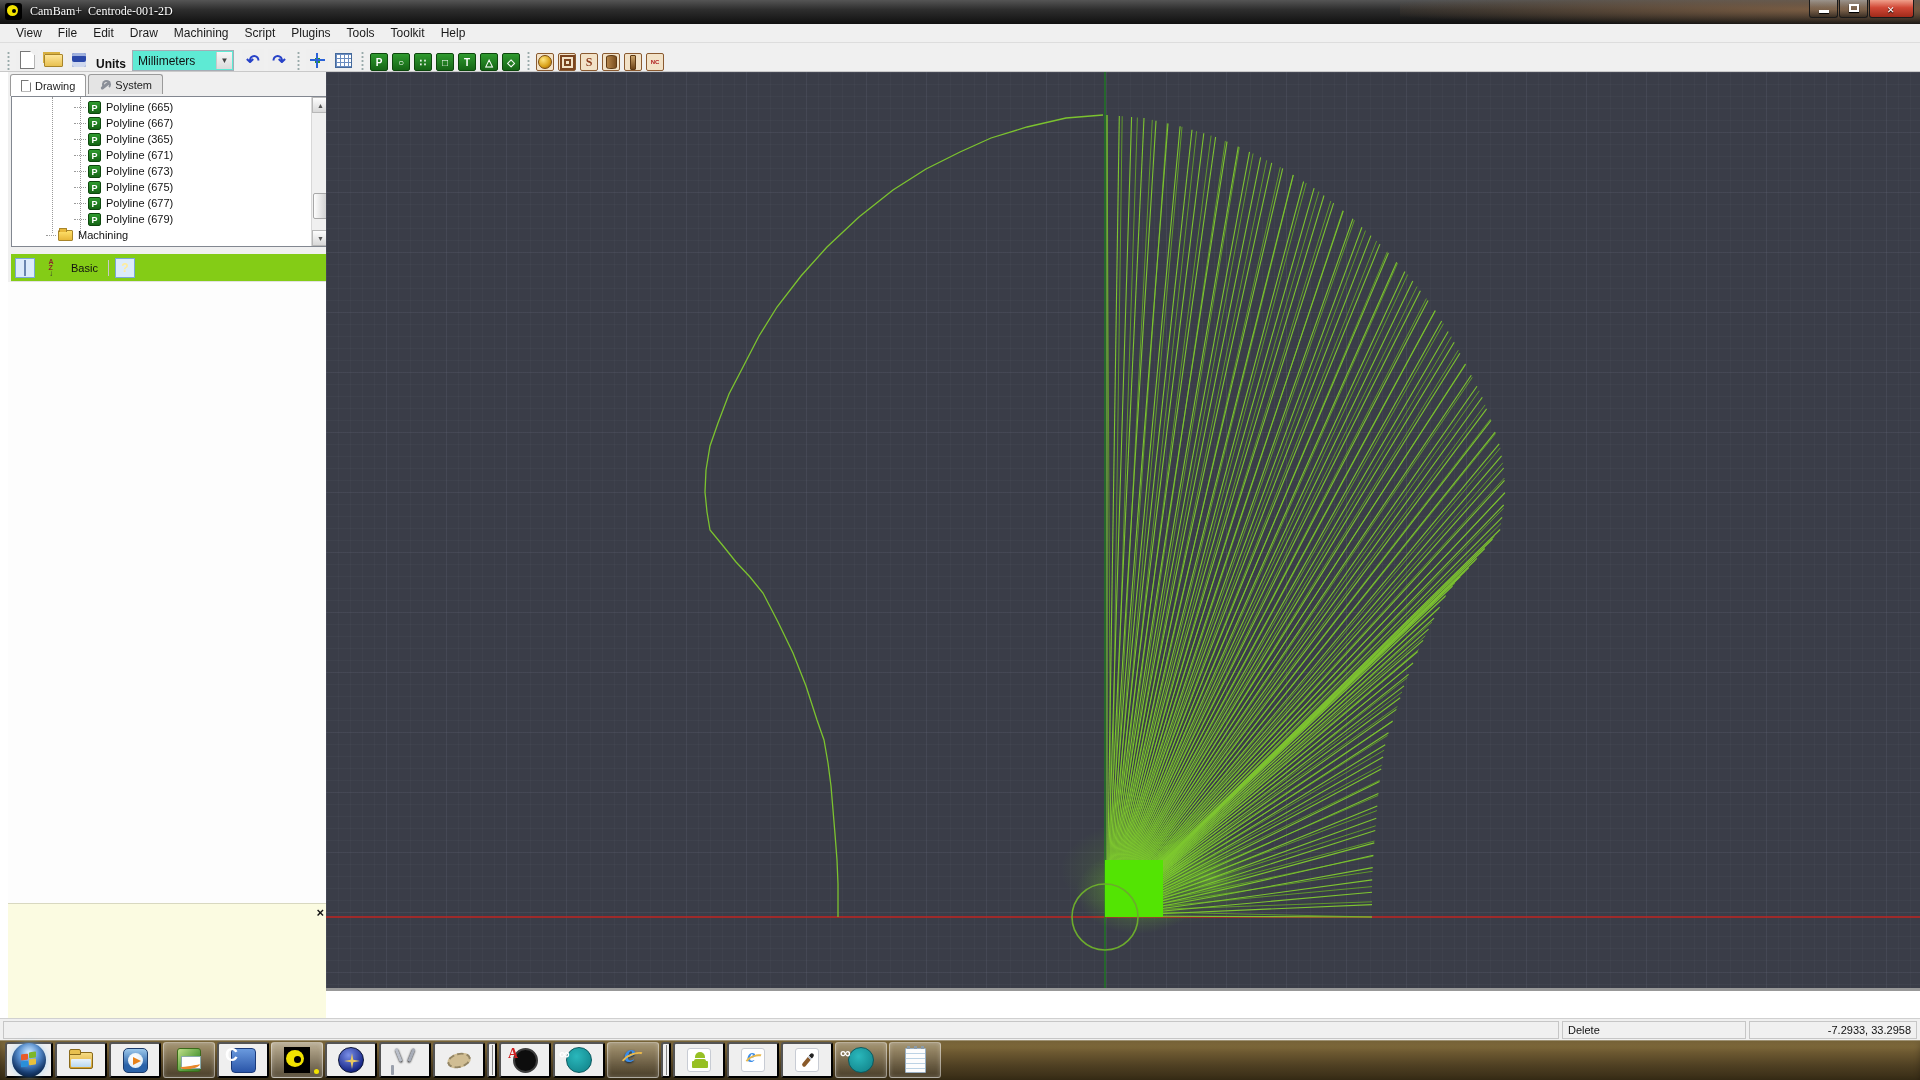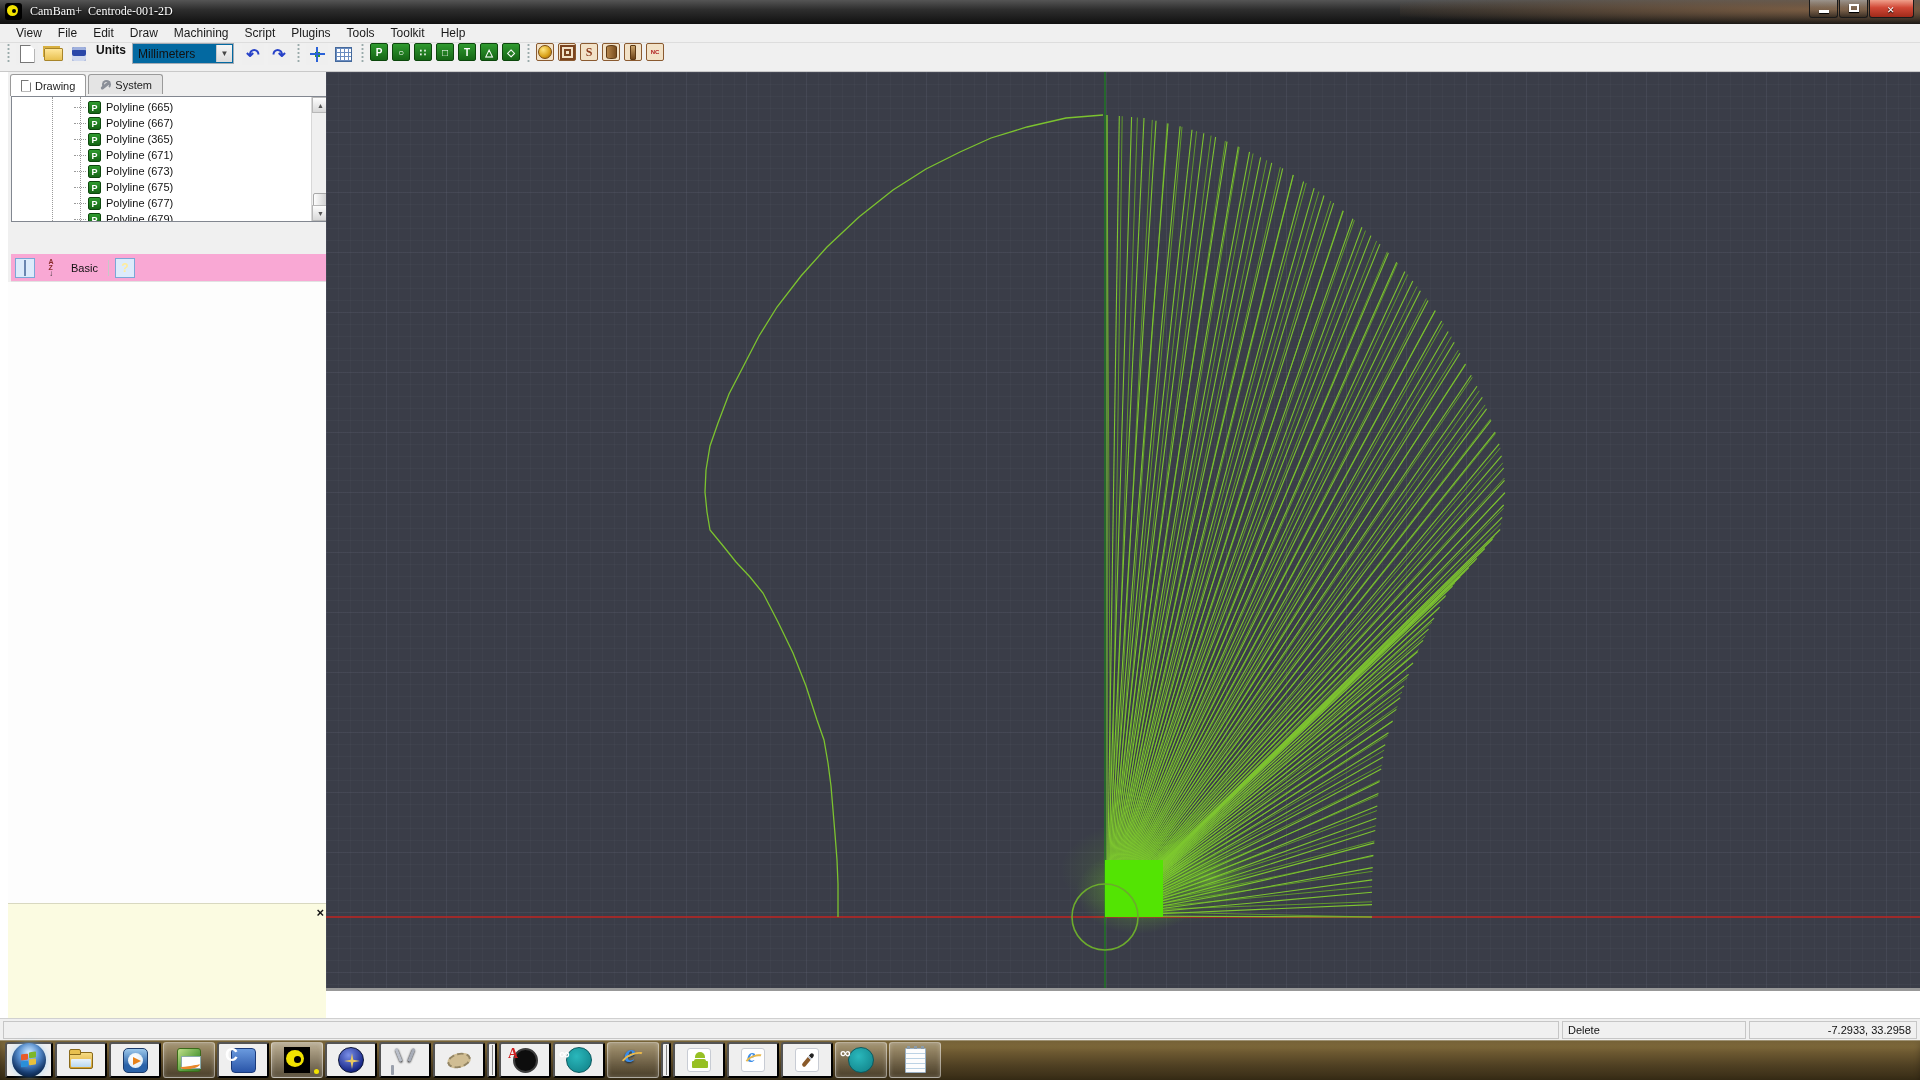--- a/index.html
+++ b/index.html
@@ -23,21 +23,21 @@
   .wbtn .maxi { position:absolute; left:9px; top:4px; width:10px; height:8px; border:2px solid #fff; box-shadow:0 1px 1px #000; }
   .wbtn .xx { position:absolute; left:17px; top:2px; color:#fff; font-size:13px; font-weight:bold; text-shadow:0 1px 1px #000; }
 
   
   #menubar { position:absolute; left:0; top:24px; width:1920px; height:19px; background:#f0f0f0;
     border-bottom:1px solid #ddd; display:flex; align-items:center; padding-left:8px; }
   .menu-item { padding:1px 8px; color:#1a1a1a; cursor:default; }
 
   
   #toolbar { position:absolute; left:0; top:43px; width:1920px; height:29px; background:#f0f0f0;
-    border-bottom:1px solid #c9c9c9; display:flex; align-items:flex-start; padding-left:2px; }
+    border-bottom:1px solid #c9c9c9; display:flex; align-items:flex-end; padding-left:2px; }
   .grip { width:6px; height:20px; margin:0 3px;
     background-image:radial-gradient(circle,#9aa 1px,transparent 1.2px); background-size:3px 4px; background-repeat:repeat-y; background-position:center; }
   .tbi { width:22px; height:22px; margin:0 2px; display:flex; align-items:center; justify-content:center; position:relative; border:1px solid transparent; }
   .ic-new::before { content:""; width:13px; height:16px; background:#fff; border:1px solid #777;
     clip-path:polygon(0 0,70% 0,100% 25%,100% 100%,0 100%); }
   .ic-open::before { content:""; width:17px; height:11px; background:linear-gradient(#ffe79a,#e8c050); border:1px solid #a8852a; border-radius:1px;
     box-shadow:-2px -3px 0 -1px #d8b040; }
   .ic-save::before { content:""; width:14px; height:14px; background:#2a47a8; border-radius:2px;
     box-shadow:inset 0 -5px 0 #cfd8ee, inset 0 5px 0 -2px #9fb0dd; }
   .ic-undo, .ic-redo { color:#2742c8; font-size:16px; font-weight:bold; }
@@ -52,51 +52,51 @@
   .mach { width:18px; height:18px; border:1px solid #8a5a30; background:#f2e2c8; border-radius:2px; }
   .ic-profile::before { content:""; width:12px; height:12px; border-radius:50%;
     background:radial-gradient(circle at 35% 30%,#ffe680,#d8a017 60%,#8a5a10); border:1px solid #7a4a10; }
   .ic-pocket::before { content:""; width:11px; height:11px; border:2px solid #7a4420;
     box-shadow:inset 0 0 0 2px #f2e2c8, inset 0 0 0 4px #7a4420; }
   .ic-engrave { color:#8a3a1a; font-weight:bold; font-size:12px; font-family:"Liberation Serif",serif; }
   .ic-drill::before { content:""; width:9px; height:12px; background:linear-gradient(90deg,#b5854a,#7a4e20); border-radius:45%/18%; border:1px solid #5e3a14; }
   .ic-lathe::before { content:""; width:4px; height:13px; background:linear-gradient(#caa36a,#6e4418); border:1px solid #5e3a14; border-radius:1px; }
   .ic-gcode { color:#b02020; font-size:6px; font-weight:bold; letter-spacing:0; }
   #units-label { font-weight:bold; margin:0 6px 0 4px; color:#111; }
-  #units-combo { width:102px; height:21px; background:#0369a1; border:1px solid #a5acb5; display:flex; align-items:center; position:relative; padding-left:5px; }
+  #units-combo { width:102px; height:21px; background:#5eead4; border:1px solid #a5acb5; display:flex; align-items:center; position:relative; padding-left:5px; }
   #units-combo .arrow { position:absolute; right:1px; top:1px; width:16px; height:17px; background:linear-gradient(#f6f6f6,#dcdcdc); border-left:1px solid #c8c8c8; color:#444; font-size:8px; text-align:center; line-height:17px; }
 
   
   #sidebar { position:absolute; left:8px; top:72px; width:326px; height:946px; background:#f0f0f0; border-right:2px solid #8a8a8a; }
   #tabs { position:absolute; left:2px; top:2px; height:22px; display:flex; }
   .tab { display:flex; align-items:center; gap:4px; padding:0 10px; border:1px solid #9a9a9a; border-bottom:none;
     border-radius:3px 3px 0 0; background:#e4e4e4; height:20px; margin-right:2px; font-size:11px; color:#222; }
   .tab.active { background:#fff; height:22px; position:relative; z-index:2; }
   .tab-page-icon { width:10px; height:12px; background:#fff; border:1px solid #777; clip-path:polygon(0 0,65% 0,100% 30%,100% 100%,0 100%); }
   .tab-wrench-icon { width:12px; height:12px; position:relative; }
   .tab-wrench-icon::before { content:""; position:absolute; left:1px; top:5px; width:11px; height:3px; background:#8a8f98; transform:rotate(-38deg); border-radius:2px; }
   .tab-wrench-icon::after { content:""; position:absolute; right:0; top:1px; width:5px; height:5px; border:2px solid #8a8f98; border-radius:50%; border-bottom-color:transparent; }
-  #treebox { position:absolute; left:3px; top:24px; width:318px; height:126px; background:#fff; border:1px solid #828790; overflow:hidden; }
+  #treebox { position:absolute; left:3px; top:24px; width:318px; height:151px; background:#fff; border:1px solid #828790; overflow:hidden; }
   #tree-rows { position:absolute; left:0; top:2px; right:17px; }
   .tree-row { display:flex; align-items:center; height:16px; padding-left:62px; position:relative; font-size:11px; color:#111; }
   .tree-line { width:12px; height:1px; border-top:1px dotted #9a9a9a; margin-right:2px; }
   .p-icon { width:13px; height:13px; background:linear-gradient(#2f9a2f,#156515); border:1px solid #0c470c; border-radius:2px;
     color:#fff; font-size:9px; font-weight:bold; text-align:center; line-height:12px; margin-right:5px; flex:0 0 auto; }
   .p-icon::before { content:"P"; }
   #tree-vline { position:absolute; left:68px; top:0; height:140px; border-left:1px dotted #9a9a9a; }
   #tree-vline2 { position:absolute; left:40px; top:0; height:136px; border-left:1px dotted #9a9a9a; }
   #mach-row { position:absolute; left:0; top:130px; height:16px; display:flex; align-items:center; padding-left:34px; font-size:11px; width:100%; }
   #mach-row .tree-line { width:10px; }
   .folder-icon { width:15px; height:11px; background:linear-gradient(#ffe06a,#e8b83a); border:1px solid #a8852a; border-radius:1px; position:relative; margin-right:5px; }
   .folder-icon::before { content:""; position:absolute; left:0; top:-3px; width:6px; height:3px; background:#e8b83a; border:1px solid #a8852a; border-bottom:none; border-radius:1px 1px 0 0; }
   #tree-scroll { position:absolute; right:0; top:0; width:17px; height:100%; background:#f0f0f0; border-left:1px solid #d8d8d8; }
   .scr-btn { width:17px; height:16px; background:linear-gradient(#fdfdfd,#d8d8d8); border:1px solid #b8b8b8; color:#555; font-size:7px; text-align:center; line-height:15px; }
   .scr-btn.down { position:absolute; bottom:0; }
   #scr-thumb { position:absolute; left:1px; top:96px; width:15px; height:26px; background:linear-gradient(90deg,#fdfdfd,#cfcfcf); border:1px solid #a8a8a8; border-radius:2px; }
-  #propbar { position:absolute; left:3px; top:182px; width:320px; height:28px; background:#f9a8d4; display:flex; align-items:center; gap:6px; padding-left:4px; border-bottom:1px solid #e2e2e2; }
+  #propbar { position:absolute; left:3px; top:182px; width:320px; height:28px; background:#84cc16; display:flex; align-items:center; gap:6px; padding-left:4px; border-bottom:1px solid #e2e2e2; }
   .prop-ic { width:20px; height:20px; display:flex; align-items:center; justify-content:center; border:1px solid transparent; }
   .prop-ic.pressed { border-color:#7ba7d7; background:#dcebfb; }
   .ic-categorized::before { content:""; width:13px; height:13px;
     background-image:linear-gradient(#6a86b0 1px,transparent 1px); background-size:13px 4px;
     border:1px solid #6a86b0; background-color:#eef4fb; }
   .ic-sortaz { flex-direction:column; font-size:7px; line-height:6px; font-weight:bold; color:#8a2a2a; }
   .ic-sortaz::after { content:"↓"; color:#333; font-size:8px; }
   #basic-btn { font-size:11px; color:#111; padding:2px 4px; }
   .vsep { width:1px; height:16px; background:#c8c8c8; }
   .ic-help { background:linear-gradient(#39b0b8,#127a84); border:1px solid #7ba7d7; box-shadow:0 0 0 2px #dcebfb inset; color:#ffec9a; font-weight:bold; font-size:12px; }

